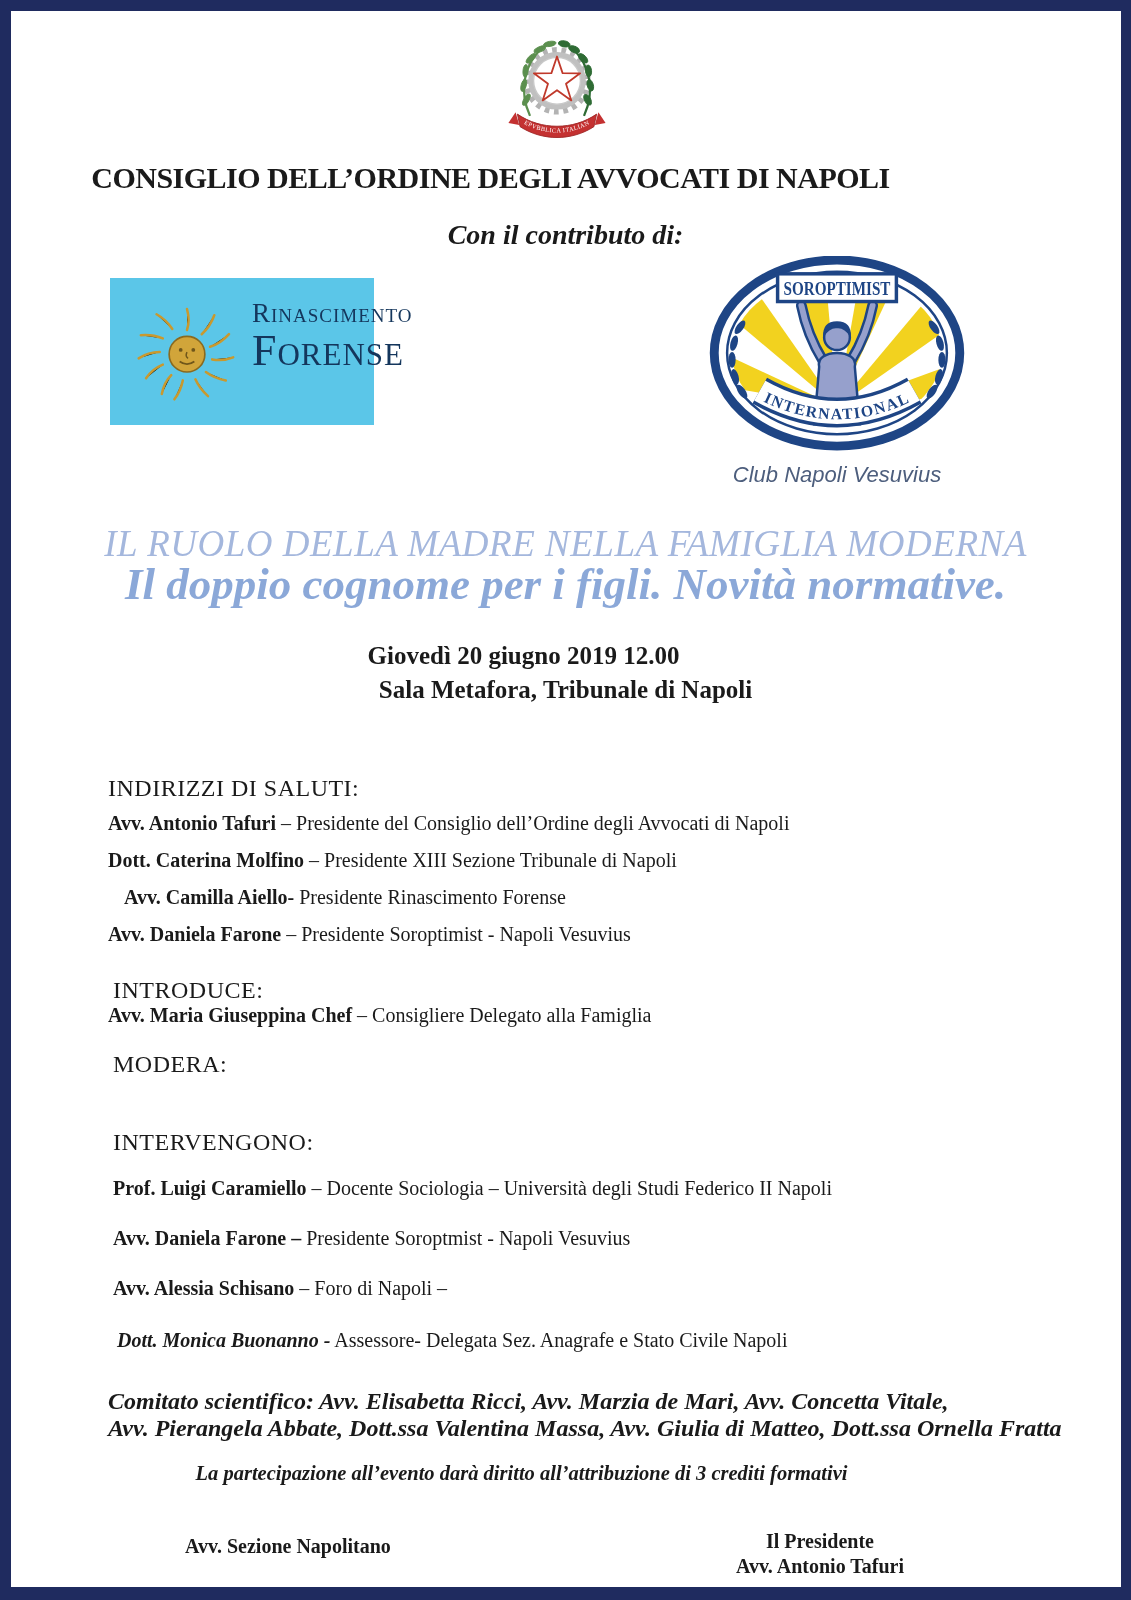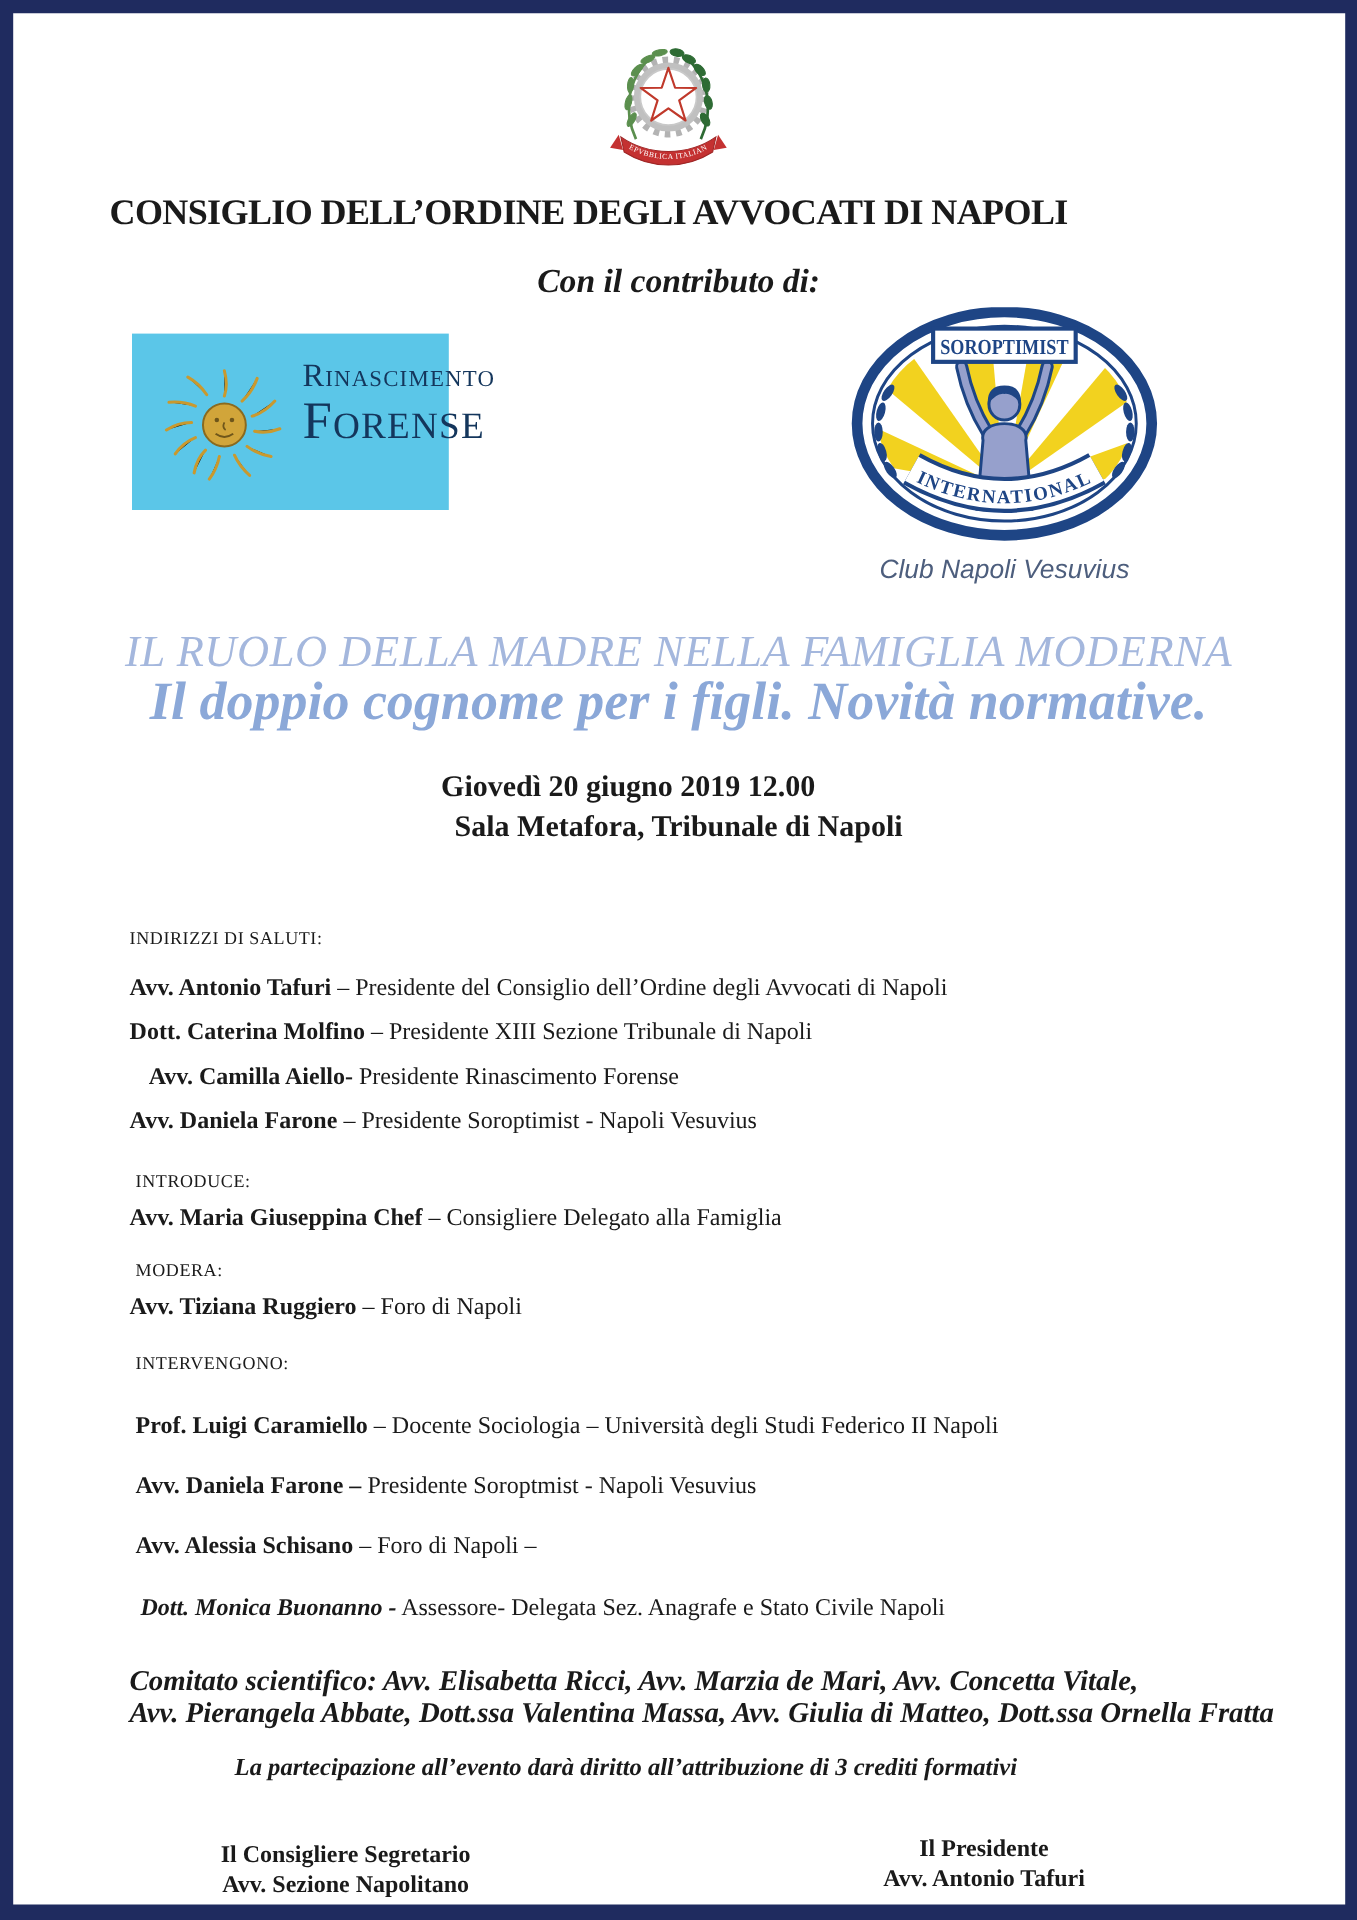--- a/index.html
+++ b/index.html
@@ -51,21 +51,21 @@
   }
   .event-datetime{
     position:absolute;left:0;top:642px;width:1047px;text-align:center;
     font-weight:bold;font-size:25px;
   }
   .event-venue{
     position:absolute;left:0;top:676px;width:1131px;text-align:center;
     font-weight:bold;font-size:25px;
   }
   .bline{position:absolute;left:108px;font-size:20px;white-space:nowrap;}
-  .bheading{font-size:15px;letter-spacing:0.5px;}
+  .bheading{font-size:24px;letter-spacing:0.5px;}
   .bname{font-weight:bold;}
   .bname-italic{font-weight:bold;font-style:italic;}
   .committee-line{
     position:absolute;left:108px;font-size:24px;
     font-weight:bold;font-style:italic;white-space:nowrap;
   }
   .credits{
     position:absolute;left:0;top:1462px;width:1043px;text-align:center;
     font-size:20.5px;font-weight:bold;font-style:italic;
   }
@@ -221,23 +221,20 @@
   <div class="bline" style="top:923px;">
     <span class="bname">Avv. Daniela Farone</span><span> – Presidente Soroptimist - Napoli Vesuvius</span>
   </div>
 
   <div class="bline bheading" style="top:977px;left:113px;">INTRODUCE:</div>
   <div class="bline" style="top:1004px;">
     <span class="bname">Avv. Maria Giuseppina Chef</span><span> – Consigliere Delegato alla Famiglia</span>
   </div>
 
   <div class="bline bheading" style="top:1051px;left:113px;">MODERA:</div>
-  <div class="bline" style="top:1078px;">
-    <span class="bname">Avv. Tiziana Ruggiero</span><span> – Foro di Napoli</span>
-  </div>
 
   <div class="bline bheading" style="top:1129px;left:113px;">INTERVENGONO:</div>
   <div class="bline" style="top:1177px;left:113px;">
     <span class="bname">Prof. Luigi Caramiello</span><span> – Docente Sociologia – Università degli Studi Federico II Napoli</span>
   </div>
   <div class="bline" style="top:1227px;left:113px;">
     <span class="bname">Avv. Daniela Farone –</span><span> Presidente Soroptmist - Napoli Vesuvius</span>
   </div>
   <div class="bline" style="top:1277px;left:113px;">
     <span class="bname">Avv. Alessia Schisano</span><span> – Foro di Napoli –</span>
@@ -245,21 +242,20 @@
   <div class="bline" style="top:1329px;left:117px;">
     <span class="bname-italic">Dott. Monica Buonanno -</span><span> Assessore- Delegata Sez. Anagrafe e Stato Civile Napoli</span>
   </div>
 
   <div class="committee-line" style="top:1388px;">Comitato scientifico: Avv. Elisabetta Ricci, Avv. Marzia de Mari, Avv. Concetta Vitale,</div>
   <div class="committee-line" style="top:1415px;">Avv. Pierangela Abbate, Dott.ssa Valentina Massa, Avv. Giulia di Matteo, Dott.ssa Ornella Fratta</div>
 
   <div class="credits">La partecipazione all’evento darà diritto all’attribuzione di 3 crediti formativi</div>
 
   <div class="sig sig-left">
-    <div>Il Consigliere Segretario</div>
     <div>Avv. Sezione Napolitano</div>
   </div>
   <div class="sig sig-right">
     <div>Il Presidente</div>
     <div>Avv. Antonio Tafuri</div>
   </div>
 
 </div>
 
 </body></html>

